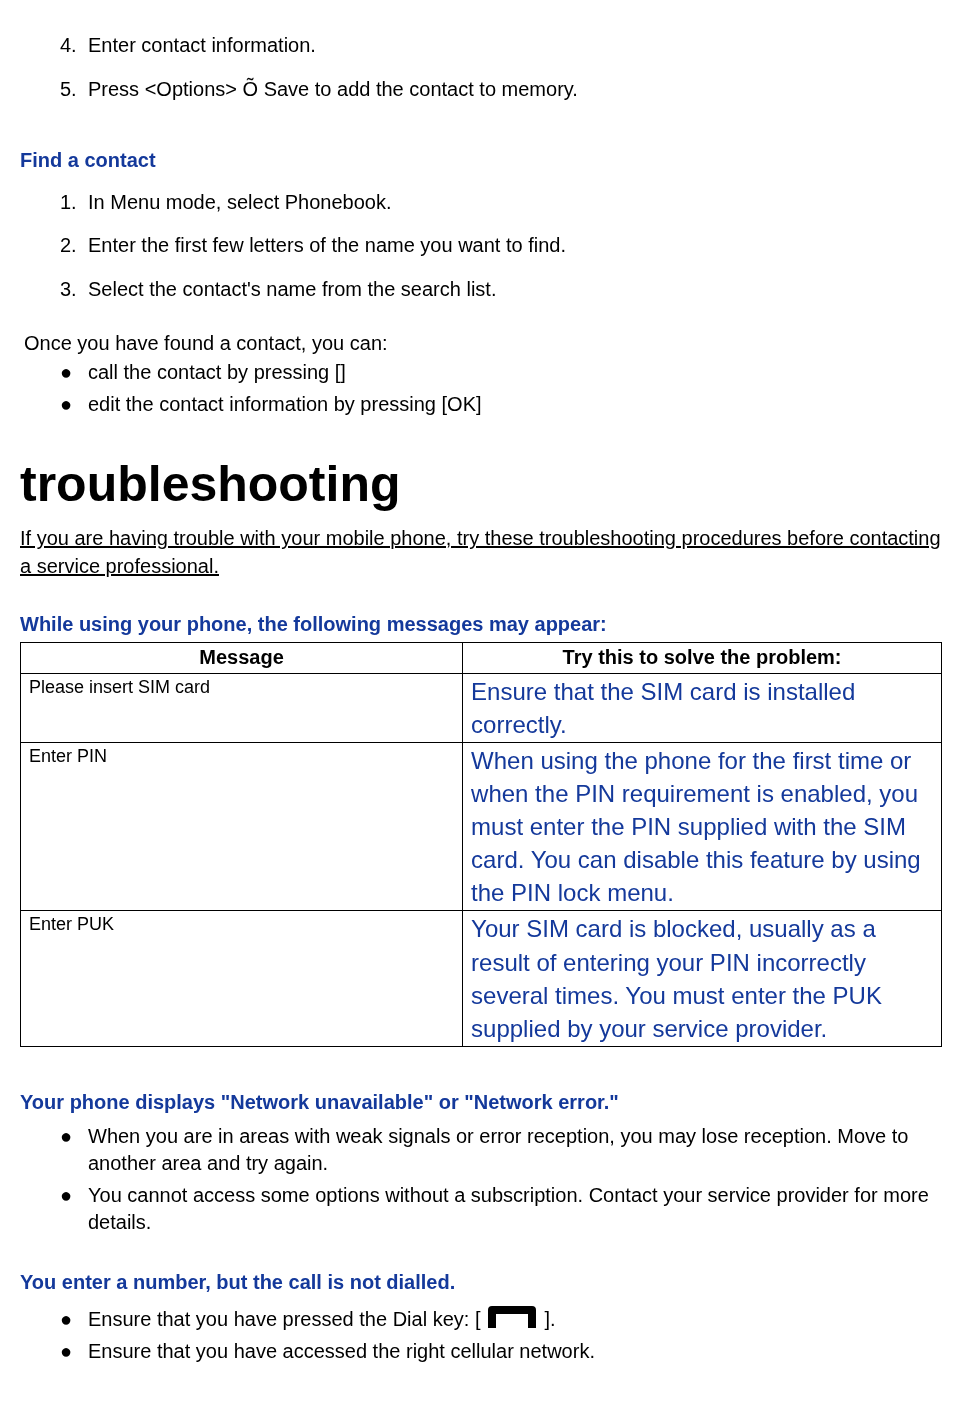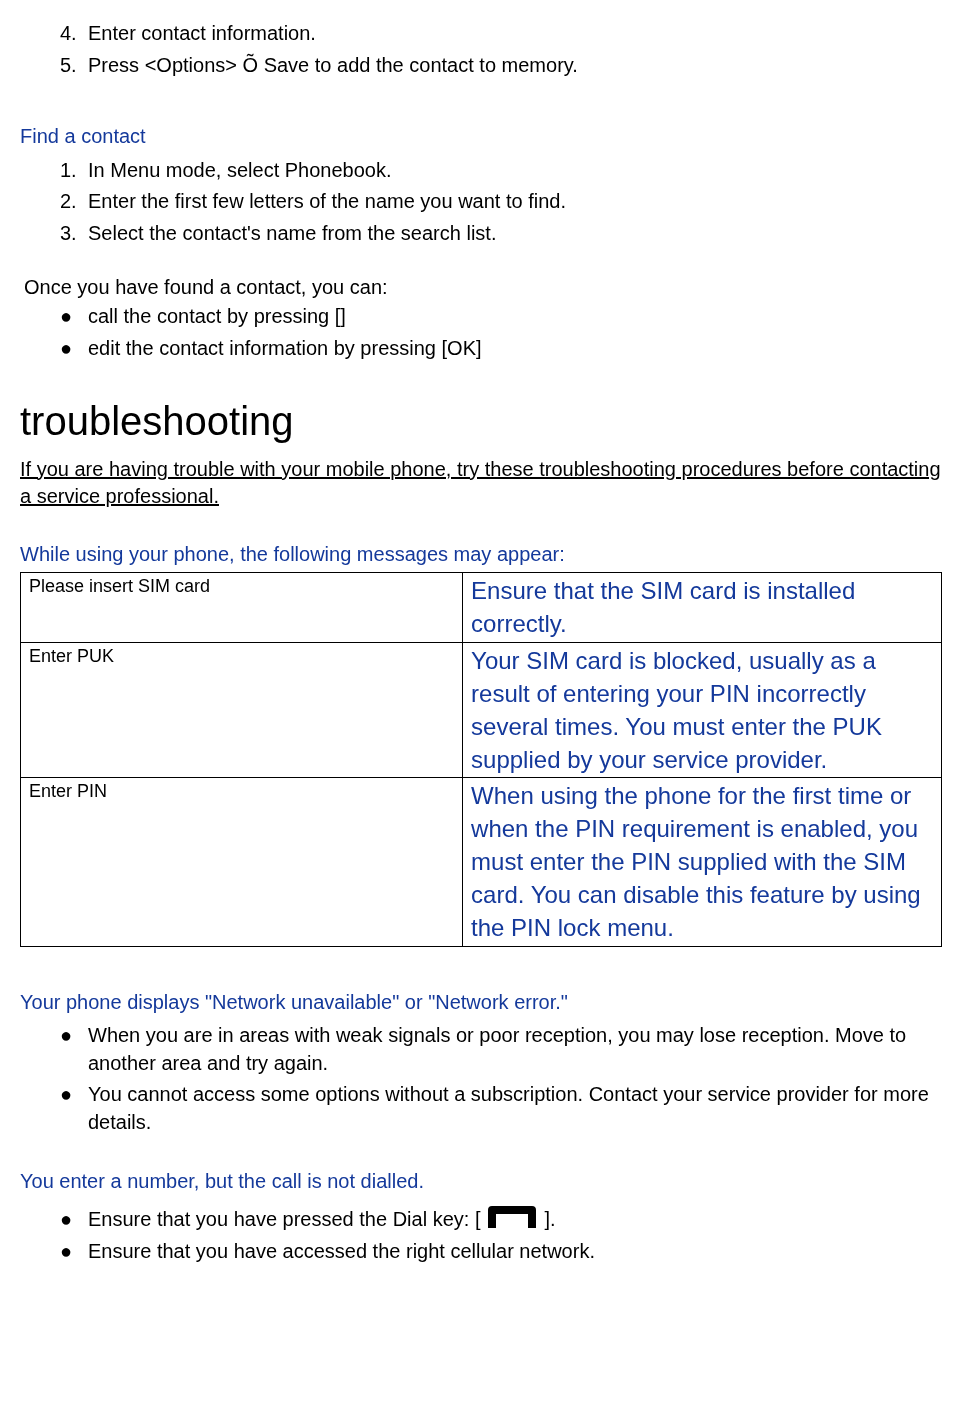--- a/index.html
+++ b/index.html
@@ -11,40 +11,42 @@
     width: 962px;
     box-sizing: border-box;
     background: #fff;
     line-height: 1.38;
   }
   .ol-item {
     margin-left: 68px;
     text-indent: -28px;
     padding-top: 2px;
     padding-bottom: 2px;
+    margin-top: 12px;
   }
   .ol-num { display: inline-block; width: 28px; text-indent: 0; }
   .bullet-item {
     margin-left: 68px;
     text-indent: -28px;
     padding-top: 2px;
     padding-bottom: 2px;
   }
   .bullet { display: inline-block; width: 28px; text-indent: 0; }
   .section-heading-blue {
     color: #14399b;
     font-size: 20px;
     margin-top: 42px;
     margin-bottom: 4px;
+    font-weight: bold;
   }
   .section-heading-blue.tight { margin-top: 30px; }
   .body-line { margin-top: 24px; margin-left: 4px; }
   h1.big {
-    font-size: 40px;
-    font-weight: normal;
+    font-size: 50px;
+    font-weight: bold;
     margin: 30px 0 6px 0;
   }
   .intro { margin: 0 0 18px 0; text-decoration: underline; }
   table.msg {
     border-collapse: collapse;
     width: 100%;
     margin-top: 4px;
   }
   table.msg th, table.msg td {
     border: 1px solid #000;
@@ -90,36 +92,40 @@
 <div class="intro">If you are having trouble with your mobile phone, try these troubleshooting procedures before contacting a service professional.</div>
 
 <div class="section-heading-blue tight">While using your phone, the following messages may appear:</div>
 
 <table class="msg">
   <colgroup>
       <col style="width:48%">
       <col style="width:52%">
     </colgroup>
   <tbody>
+      <tr>
+    <th>Message</th>
+    <th>Try this to solve the problem:</th>
+  </tr>
   <tr>
     <td class="col-msg">Please insert SIM card</td>
     <td class="col-solve">Ensure that the SIM card is installed correctly.</td>
   </tr>
   <tr>
+    <td class="col-msg">Enter PIN</td>
+    <td class="col-solve">When using the phone for the first time or when the PIN requirement is enabled, you must enter the PIN supplied with the SIM card. You can disable this feature by using the PIN lock   menu.</td>
+  </tr>
+  <tr>
     <td class="col-msg">Enter PUK</td>
     <td class="col-solve">Your SIM card is blocked, usually as a result of entering your PIN incorrectly several times. You must enter the PUK supplied by your service provider.</td>
-  </tr>
-  <tr>
-    <td class="col-msg">Enter PIN</td>
-    <td class="col-solve">When using the phone for the first time or when the PIN requirement is enabled, you must enter the PIN supplied with the SIM card. You can disable this feature by using the PIN lock   menu.</td>
   </tr>
 </tbody>
   </table>
 
 <div class="section-heading-blue">Your phone displays "Network unavailable" or "Network error."</div>
-<div class="bullet-item"><span class="bullet">●</span><span>When you are in areas with weak signals or poor reception, you may lose reception. Move to another area and try again.</span></div>
+<div class="bullet-item"><span class="bullet">●</span><span>When you are in areas with weak signals or error reception, you may lose reception. Move to another area and try again.</span></div>
 <div class="bullet-item"><span class="bullet">●</span><span>You cannot access some options without a subscription. Contact your service provider for more details.</span></div>
 
 <div class="section-heading-blue tight">You enter a number, but the call is not dialled.</div>
 <div class="bullet-item"><span class="bullet">●</span><span>Ensure that you have pressed the Dial key: [</span><svg class="dial-icon" width="60" height="30" viewBox="0 0 60 30">
       <path d="M6 26 L6 8 Q6 4 10 4 L50 4 Q54 4 54 8 L54 26 L46 26 L46 12 L14 12 L14 26 Z" fill="#000"></path>
     </svg><span>].</span></div>
 <div class="bullet-item"><span class="bullet">●</span><span>Ensure that you have accessed the right cellular network.</span></div>
 
 </body></html>

